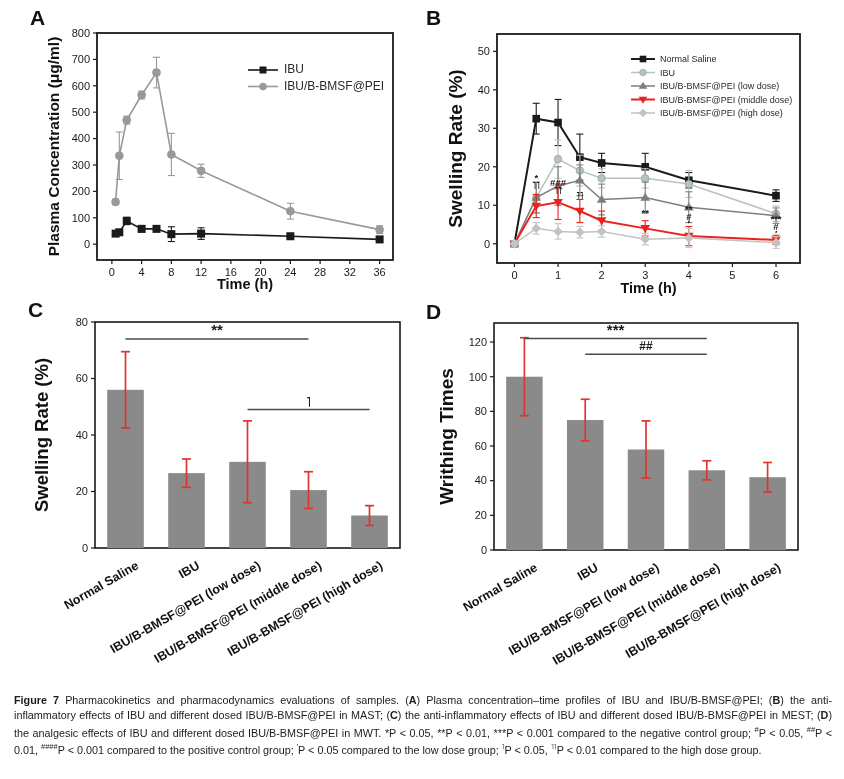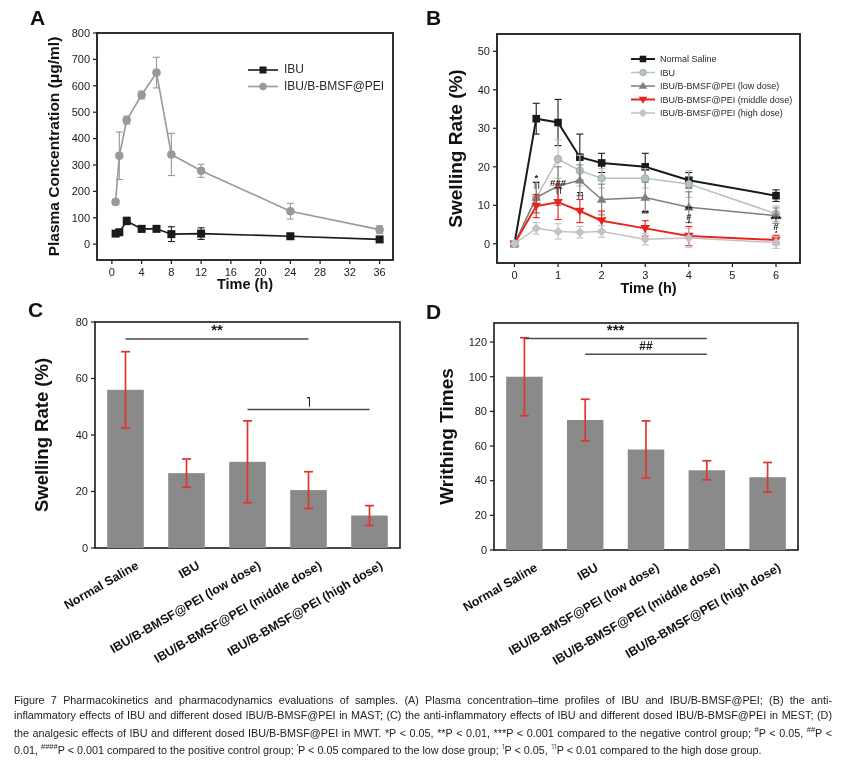--- a/index.html
+++ b/index.html
@@ -2,21 +2,21 @@
 <html><head>
 <meta charset="utf-8">
 <style>
   html,body{margin:0;padding:0;background:#ffffff;}
   #fig{position:relative;width:844px;height:779px;background:#ffffff;overflow:hidden;
        font-family:"Liberation Sans",sans-serif;color:#1a1a1a;}
   .plabel{position:absolute;font-size:21px;font-weight:bold;color:#111;}
   .panel-svg{position:absolute;}
   #caption{position:absolute;left:14px;top:693px;width:818px;
            font-size:10.8px;line-height:14.8px;text-align:justify;color:#1c1c1c;}
-  #caption b{font-weight:normal;}
+  #caption b{font-weight:bold;}
   #caption sup{font-size:7.5px;}
   svg text{font-family:"Liberation Sans",sans-serif;}
 </style>
 </head>
 <body>
 
 <div id="fig">
   <span class="plabel" style="left:30px;top:6px;">A</span>
   <span class="plabel" style="left:426px;top:6px;">B</span>
   <span class="plabel" style="left:28px;top:298px;">C</span>

